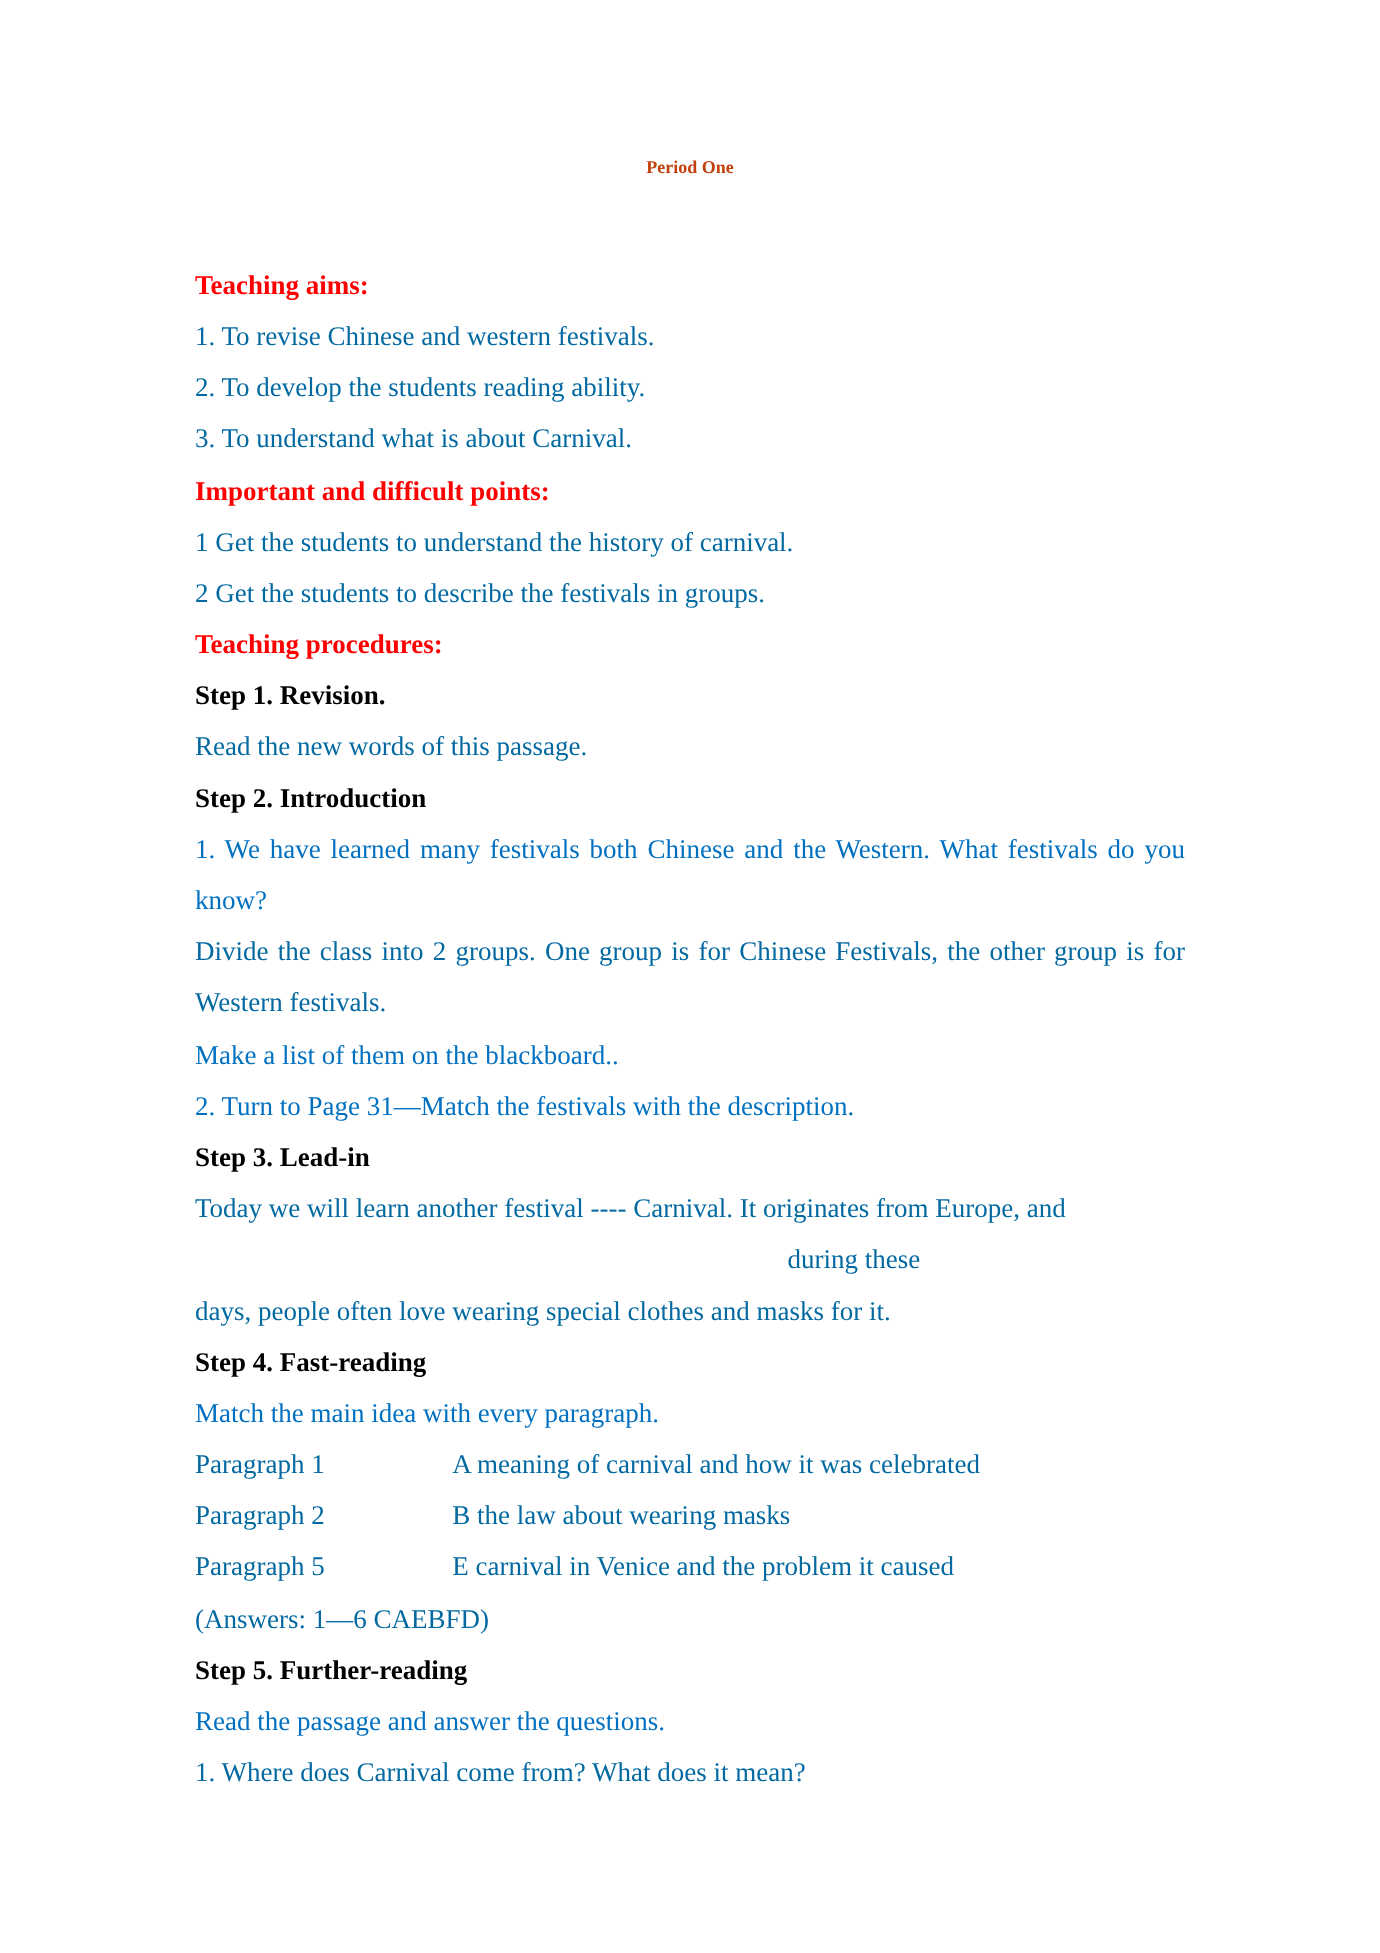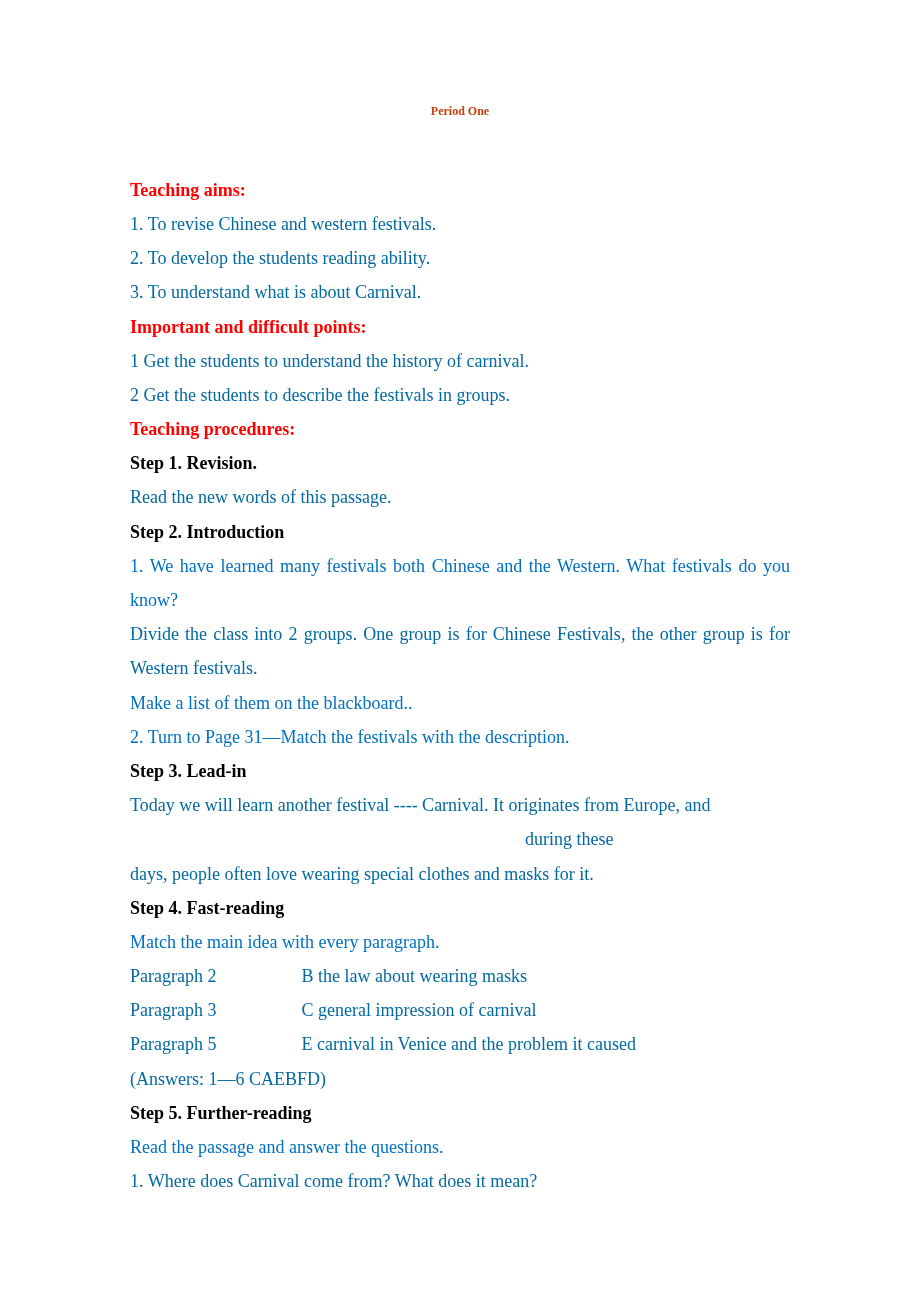--- a/index.html
+++ b/index.html
@@ -87,26 +87,26 @@
 <div class="black-bold">Step 3. Lead-in</div>
 <div class="black">Today we will learn another festival ---- Carnival. It originates from Europe, and</div>
 <div class="black indent-right">during these</div>
 <div class="black">days, people often love wearing special clothes and masks for it.</div>
 
 <div class="black-bold">Step 4. Fast-reading</div>
 <div class="blue">Match the main idea with every paragraph.</div>
 
 <div class="match-table">
   <div class="match-row">
+    <div class="match-cell-left black">Paragraph 1</div>
+    <div class="match-cell-right black">A meaning of carnival and how it was celebrated</div>
+  </div>
+  <div class="match-row">
     <div class="match-cell-left black">Paragraph 2</div>
     <div class="match-cell-right black">B the law about wearing masks</div>
-  </div>
-  <div class="match-row">
-    <div class="match-cell-left black">Paragraph 3</div>
-    <div class="match-cell-right black">C general impression of carnival</div>
   </div>
   <div class="match-row">
     <div class="match-cell-left black">Paragraph 5</div>
     <div class="match-cell-right black">E carnival in Venice and the problem it caused</div>
   </div>
 </div>
 
 <div class="black">(Answers: 1—6 CAEBFD)</div>
 
 <div class="black-bold">Step 5. Further-reading</div>

